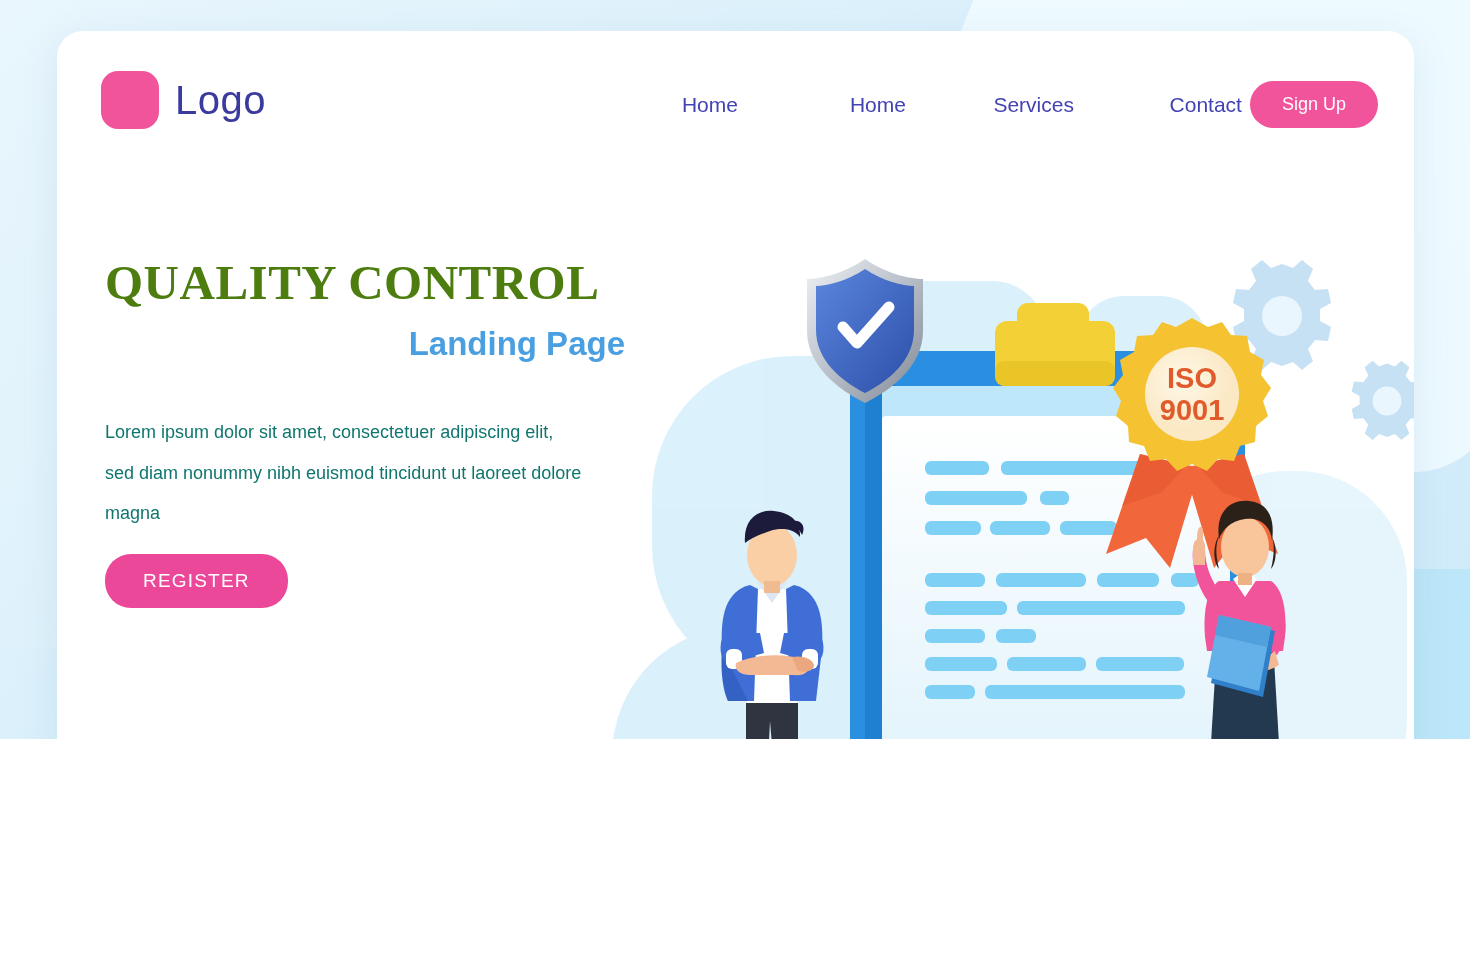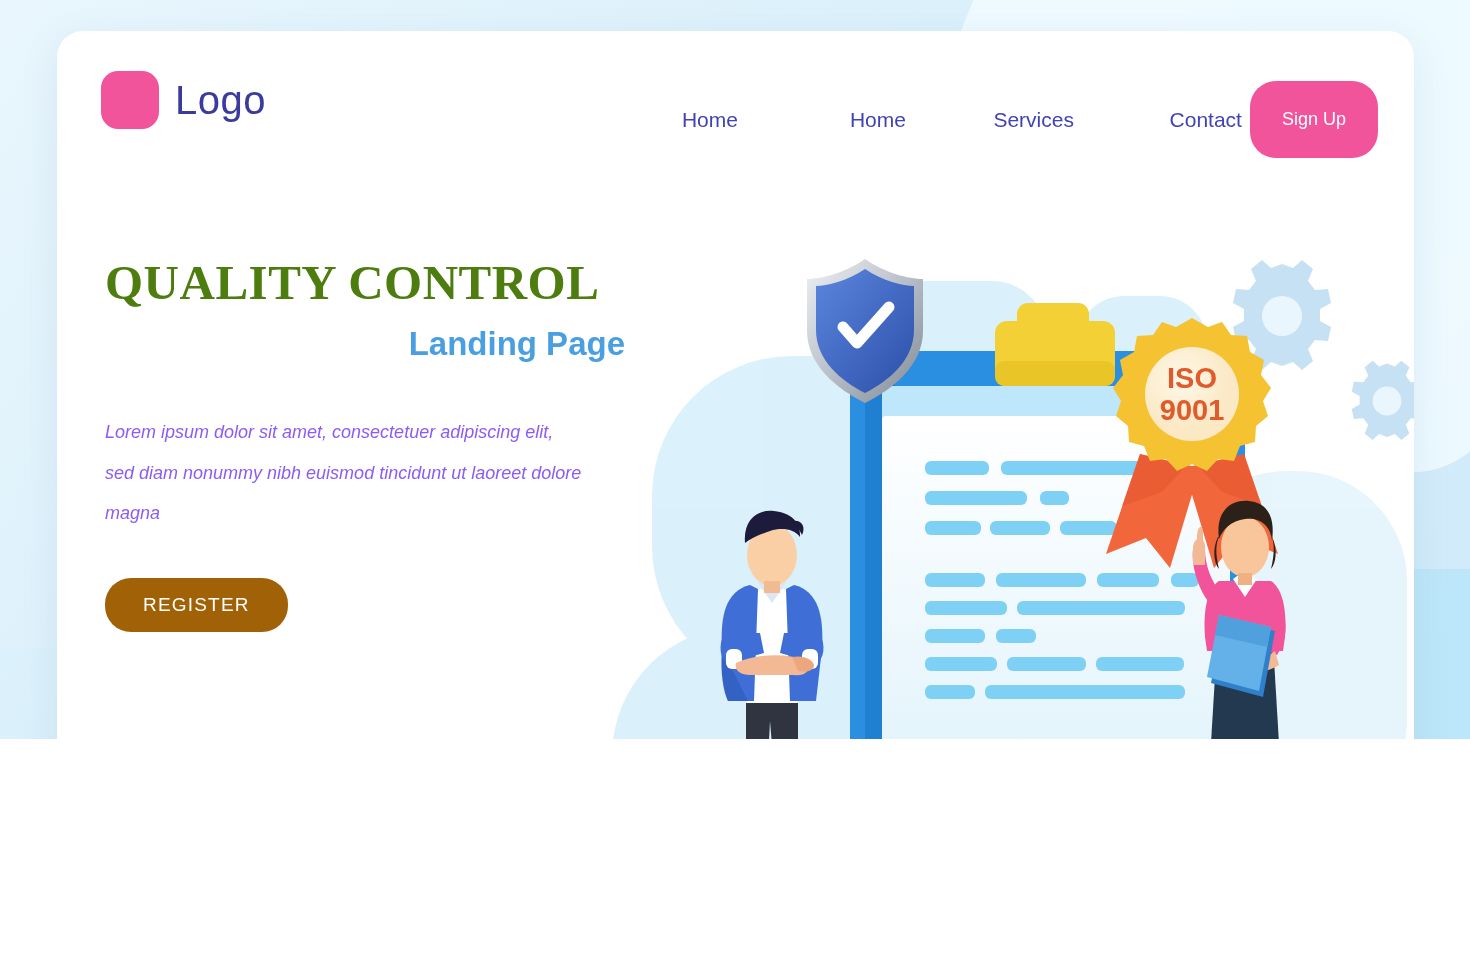--- a/index.html
+++ b/index.html
@@ -108,21 +108,21 @@
     cursor: pointer;
     text-decoration: none;
   }
   .signup-btn {
     margin-left: 8px;
     background: #f2549b;
     color: #ffffff;
     font-size: 18px;
     border: none;
     border-radius: 26px;
-    padding: 28px 32px;
+    padding: 13px 32px;
     cursor: pointer;
     font-family: "Liberation Sans", sans-serif;
   }
 
   
   #copy {
     position: absolute;
     left: 48px;
     top: 225px;
     width: 520px;
@@ -138,29 +138,28 @@
   }
   .subhead {
     font-size: 33px;
     color: #4a9fe0;
     margin: 16px 0 0 0;
     line-height: 1.1;
     text-align: right;
   }
   .paragraph {
     font-size: 18px;
-    color: #8b5cf6;
+    color: #0f766e;
     line-height: 2.25;
     margin: 50px 0 0 0;
     max-width: 480px;
-    font-style: italic;
   }
   .register-btn {
-    margin-top: 44px;
-    background: #a16207;
+    margin-top: 20px;
+    background: #ec4899;
     color: #ffffff;
     font-size: 19px;
     letter-spacing: 1.2px;
     border: none;
     border-radius: 26px;
     padding: 16px 38px;
     cursor: pointer;
     font-family: "Liberation Sans", sans-serif;
   }
 

